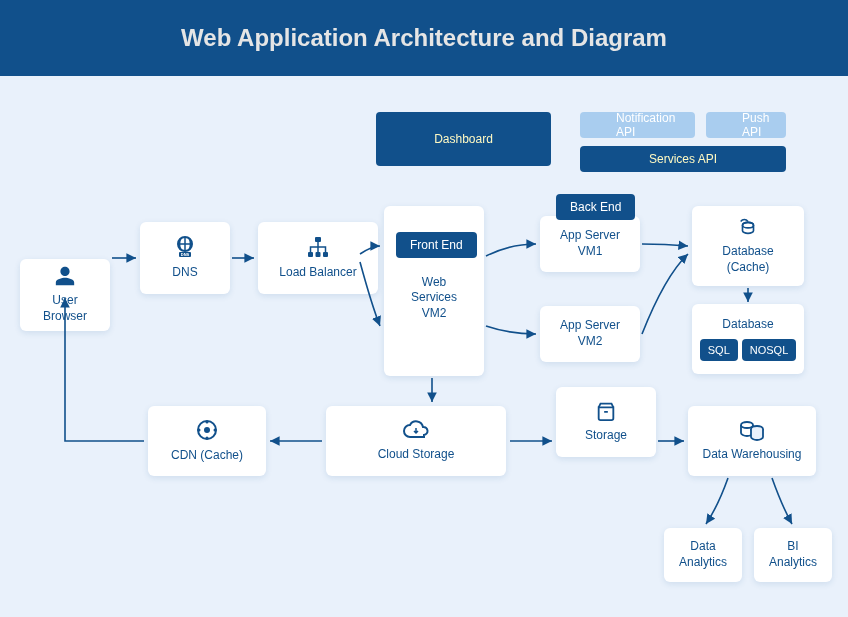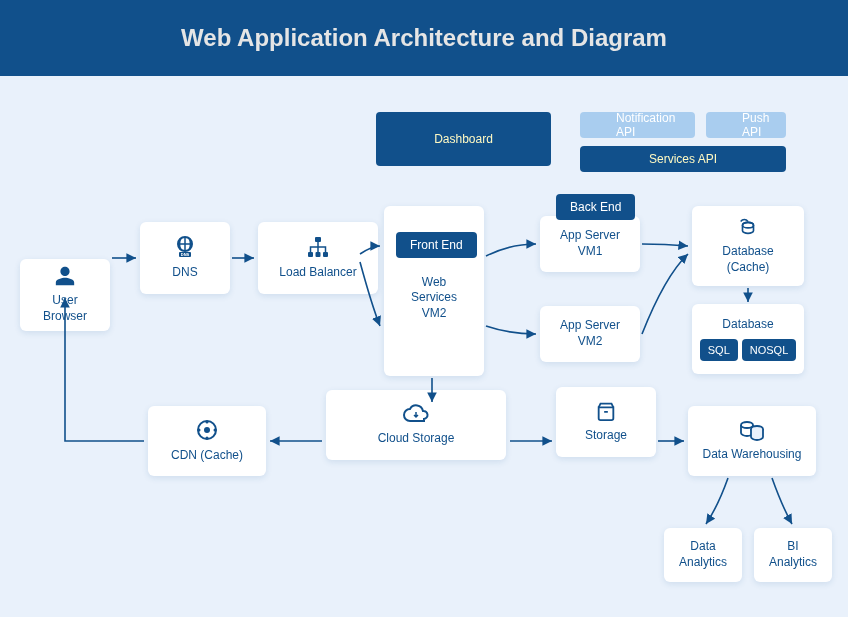--- a/index.html
+++ b/index.html
@@ -172,21 +172,21 @@
           <circle cx="12" cy="12" r="3"></circle>
           <circle cx="12" cy="4" r="1.5"></circle>
           <circle cx="12" cy="20" r="1.5"></circle>
           <circle cx="4" cy="12" r="1.5"></circle>
           <circle cx="20" cy="12" r="1.5"></circle>
         </svg>
     </span>
     <span>CDN (Cache)</span>
   </div>
 
-  <div class="node" style="left:326px; top:314px; width:180px; height:70px;">
+  <div class="node" style="left:326px; top:330px; width:180px; height:70px;">
     <span class="icon">
       <svg width="28" height="22" viewBox="0 0 28 22">
           <path d="M22 18H8a6 6 0 010-12 7 7 0 0113 2 4 4 0 011 8z" fill="none" stroke="#11508b" stroke-width="2"></path>
           <path d="M14 9v5m-2-2l2 2 2-2" stroke="#11508b" stroke-width="1.5" fill="none"></path>
         </svg>
     </span>
     <span>Cloud Storage</span>
   </div>
 
   <div class="node" style="left:556px; top:311px; width:100px; height:70px;">

